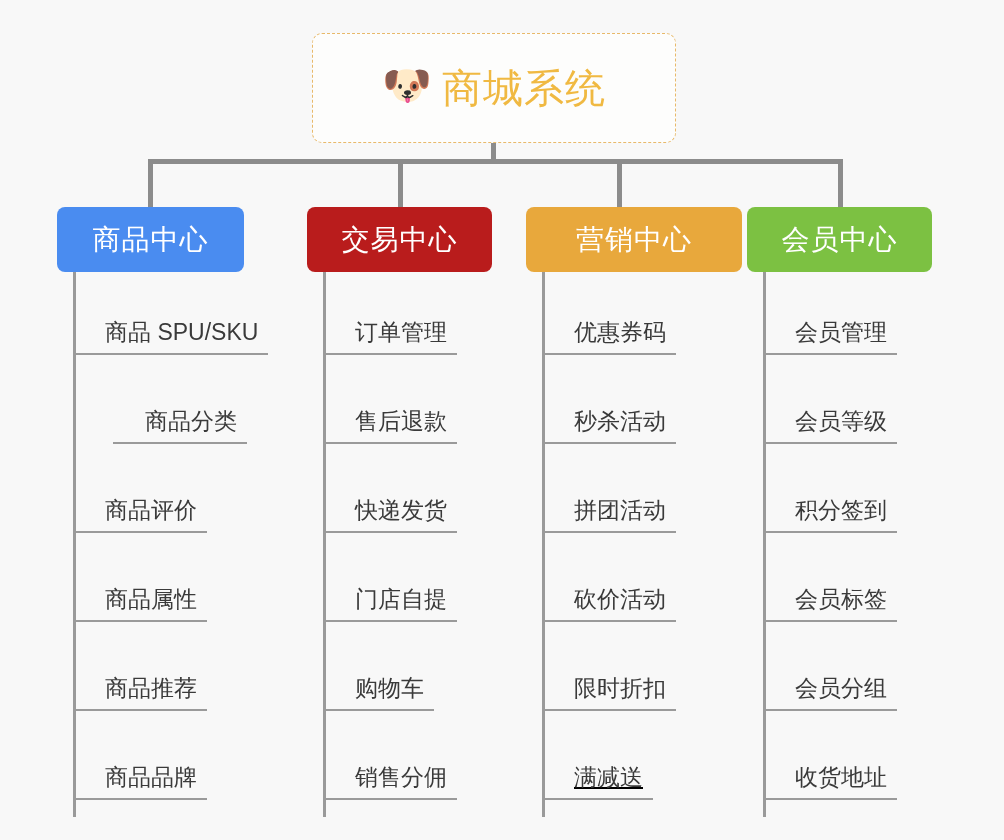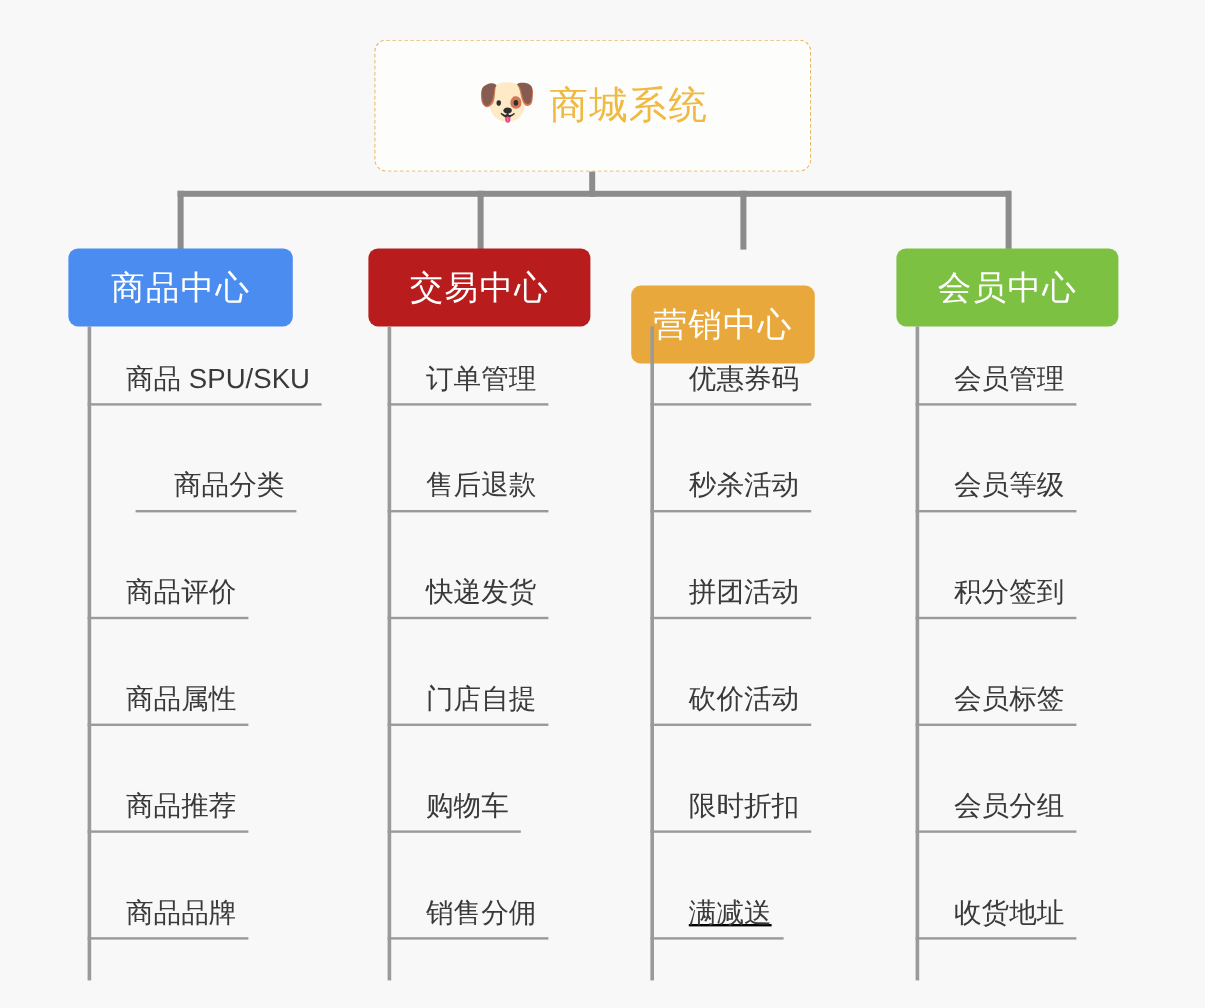--- a/index.html
+++ b/index.html
@@ -36,21 +36,21 @@
     gap: 14px;
   }
   .root-icon {
     font-size: 40px;
     line-height: 1;
     width: 46px;
     height: 46px;
     display: block;
   }
   .root-title {
-    font-size: 32px;
+    font-size: 40px;
     color: #f0b942;
     letter-spacing: 1px;
     white-space: nowrap;
     font-family: Liberation Mono, monospace;
   }
 
   
   .conn {
     position: absolute;
     background: #8c8c8c;
@@ -102,21 +102,21 @@
     background: #9a9a9a;
   }
   .leaf-list {
     position: absolute;
     left: 0px;
     top: 0px;
   }
   .leaf-item {
     position: absolute;
     left: 0px;
-    height: 66px;
+    height: 83px;
     display: flex;
     align-items: flex-end;
   }
   .leaf-label {
     display: inline-block;
     padding: 0 10px 6px 32px;
     font-size: 23px;
     color: #3a3a3a;
     white-space: nowrap;
     border-bottom: 2px solid #9a9a9a;
@@ -185,21 +185,21 @@
           </div>
           <div class="leaf-item" style="top: 356px;">
             <span class="leaf-label">购物车</span>
           </div>
           <div class="leaf-item" style="top: 445px;">
             <span class="leaf-label">销售分佣</span>
           </div>
         </div>
       </div>
       <div class="conn conn-drop" style="left: 617px;"></div>
-      <div class="cat-box" style="left: 526px; width: 153px; background: rgb(232, 168, 60); margin-top: 31px;">
+      <div class="cat-box" style="left: 526px; width: 216px; background: rgb(232, 168, 60);">
         <span>营销中心</span>
       </div>
       <div class="branch" style="left: 542px;">
         <div class="branch-spine"></div>
         <div class="leaf-list">
           <div class="leaf-item" style="top: 0px;">
             <span class="leaf-label">优惠券码</span>
           </div>
           <div class="leaf-item" style="top: 89px;">
             <span class="leaf-label">秒杀活动</span>

